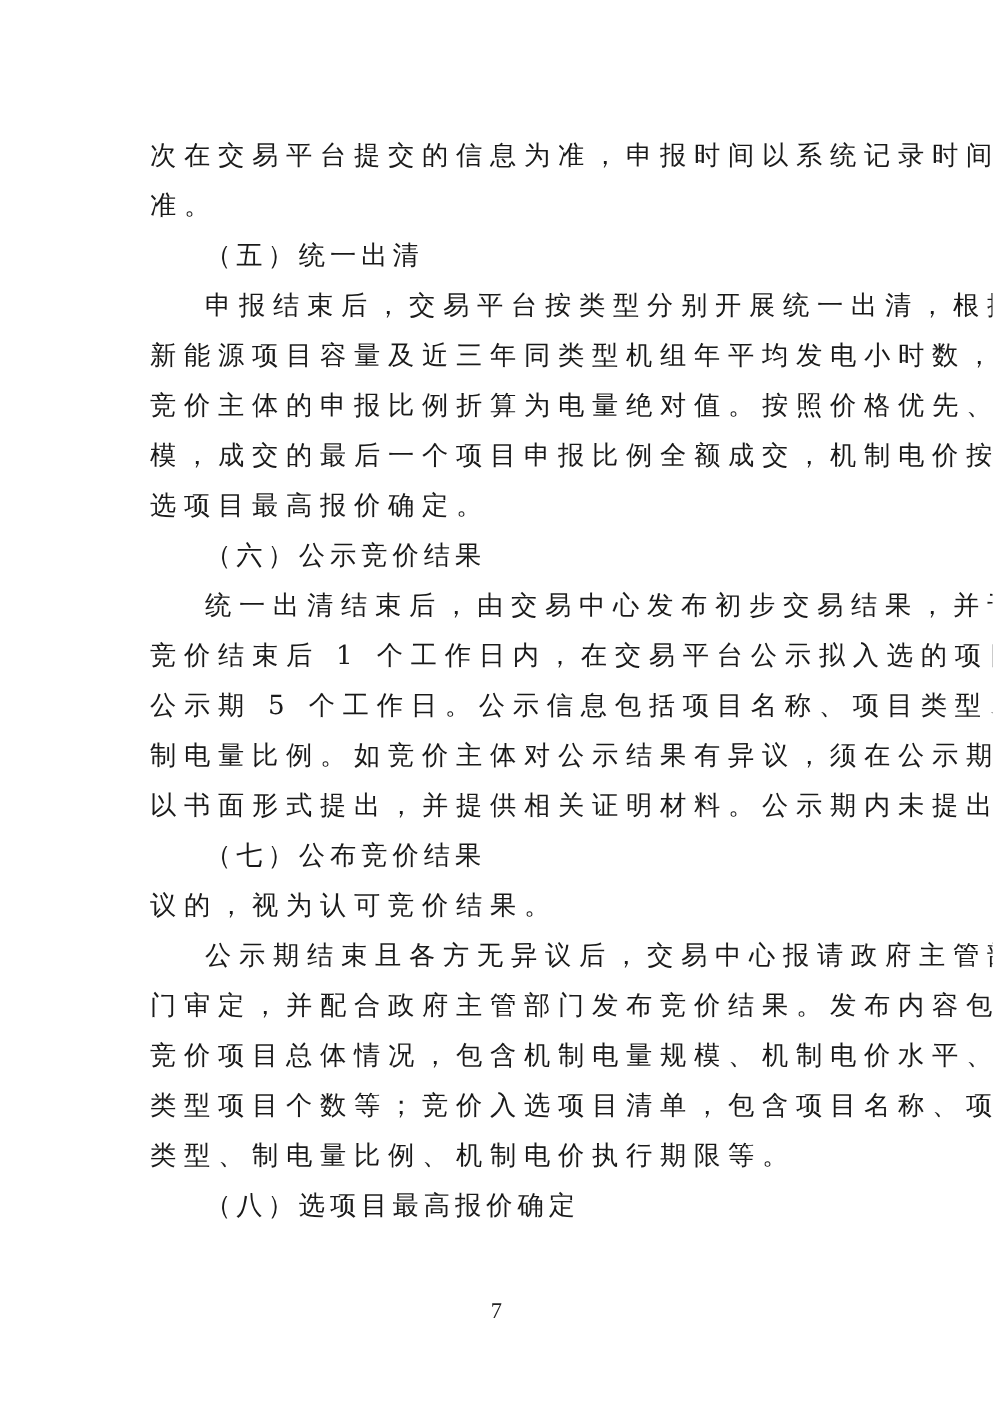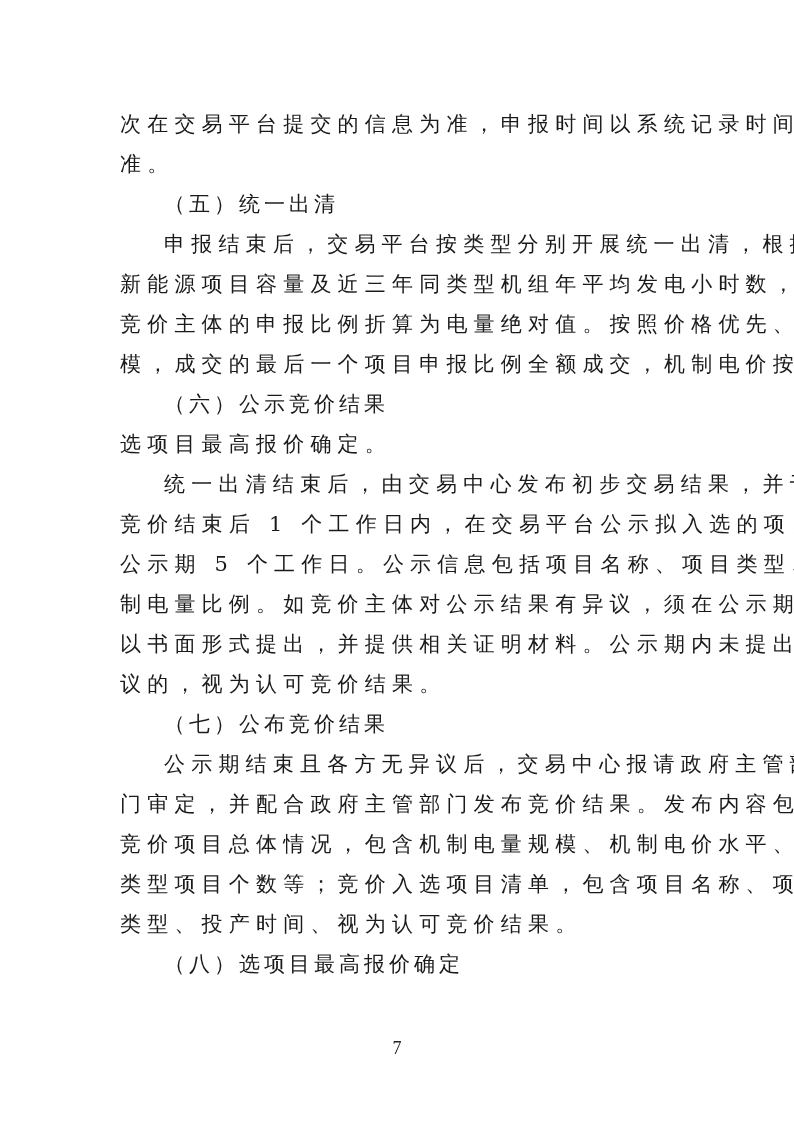--- a/index.html
+++ b/index.html
@@ -19,30 +19,30 @@
 
 <div class="page">
   <div class="content">
     <div class="line">次在交易平台提交的信息为准，申报时间以系统记录时间为</div>
     <div class="line">准。</div>
     <div class="line heading">（五）统一出清</div>
     <div class="line indent">申报结束后，交易平台按类型分别开展统一出清，根据</div>
     <div class="line">新能源项目容量及近三年同类型机组年平均发电小时数，将</div>
     <div class="line">竞价主体的申报比例折算为电量绝对值。按照价格优先、时</div>
     <div class="line">模，成交的最后一个项目申报比例全额成交，机制电价按入</div>
+    <div class="line">选项目最高报价确定。</div>
     <div class="line heading">（六）公示竞价结果</div>
-    <div class="line">选项目最高报价确定。</div>
     <div class="line indent">统一出清结束后，由交易中心发布初步交易结果，并于</div>
     <div class="line">竞价结束后 1 个工作日内，在交易平台公示拟入选的项目，</div>
     <div class="line">公示期 5 个工作日。公示信息包括项目名称、项目类型、机</div>
     <div class="line">制电量比例。如竞价主体对公示结果有异议，须在公示期内</div>
     <div class="line">以书面形式提出，并提供相关证明材料。公示期内未提出异</div>
+    <div class="line heading">（七）公布竞价结果</div>
     <div class="line">议的，视为认可竞价结果。</div>
-    <div class="line heading">（七）公布竞价结果</div>
     <div class="line indent">公示期结束且各方无异议后，交易中心报请政府主管部</div>
     <div class="line">门审定，并配合政府主管部门发布竞价结果。发布内容包括：</div>
     <div class="line">竞价项目总体情况，包含机制电量规模、机制电价水平、分</div>
     <div class="line">类型项目个数等；竞价入选项目清单，包含项目名称、项目</div>
-    <div class="line">类型、投产时间、视为认可竞价结果。</div>
+    <div class="line">类型、制电量比例、机制电价执行期限等。</div>
     <div class="line heading">（八）选项目最高报价确定</div>
   </div>
   <div class="page-number">7</div>
 </div>
 
 </body></html>

